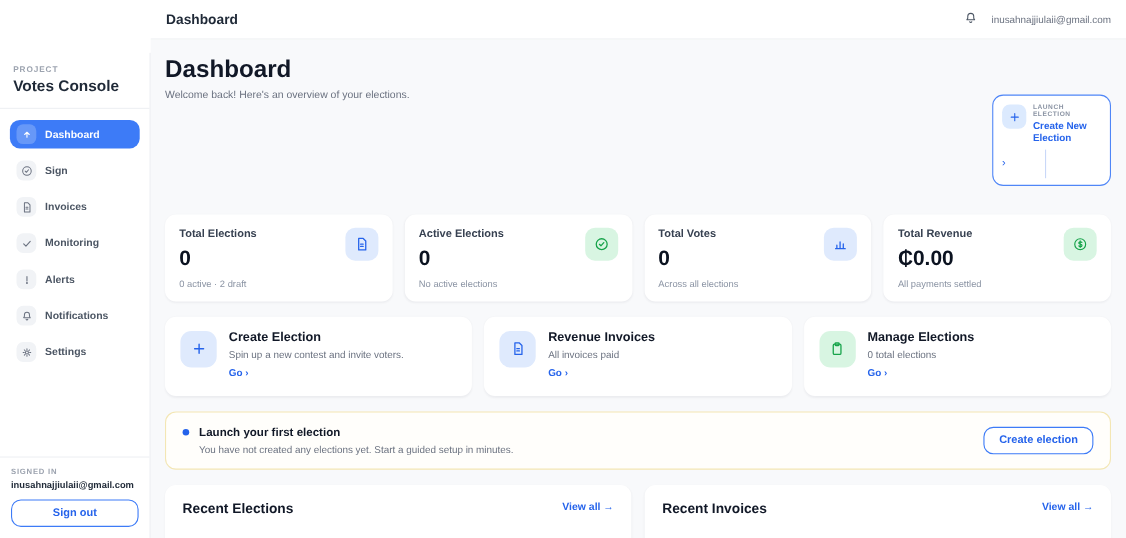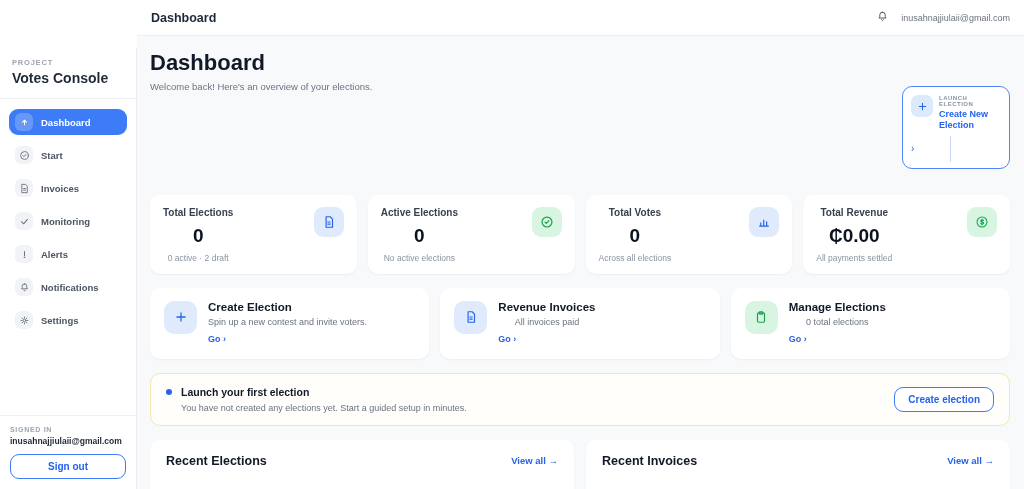--- a/index.html
+++ b/index.html
@@ -44,34 +44,34 @@
   .launch-top { display:flex; gap:6px; }
   .launch-plus { width:22px; height:22px; min-width:22px; border-radius:7px; background:#dceafe; display:flex; align-items:center; justify-content:center; }
   .launch-eyebrow { font-size:6px; letter-spacing:.5px; color:#8a93a3; font-weight:700; }
   .launch-title { font-size:9px; color:#2563eb; font-weight:600; margin-top:2px; line-height:1.25; }
   .launch-bottom { display:flex; align-items:stretch; margin-top:4px; height:26px; }
   .launch-chevron { font-size:10px; color:#2563eb; align-self:center; }
   .launch-line { width:1px; background:#c9d8f8; margin-left:36px; height:100%; }
 
   
   .stats-row { display:flex; gap:11px; margin-bottom:14px; }
-  .stat-card { flex:1; background:#fff; border-radius:10px; padding:12px 13px 11px; box-shadow:0 1px 2px rgba(16,24,40,.05); display:flex; justify-content:space-between;text-align:center; }
+  .stat-card { flex:1; background:#fff; border-radius:10px; padding:12px 13px 11px; box-shadow:0 1px 2px rgba(16,24,40,.05); display:flex; justify-content:space-between; }
   .stat-title { font-size:10px; font-weight:700; color:#374151; }
   .stat-value { font-size:19px; font-weight:800; color:#0b1220; margin-top:7px; }
   .stat-sub { font-size:8.5px; color:#8a93a3; margin-top:6px; }
   .stat-ic { width:30px; height:30px; min-width:30px; border-radius:9px; display:flex; align-items:center; justify-content:center; }
   .tone-blue { background:#dfeafd; } .tone-blue svg { stroke:#2563eb; }
   .tone-green { background:#d8f5e2; } .tone-green svg { stroke:#16a34a; }
 
   
   .actions-row { display:flex; gap:11px; margin-bottom:14px; }
   .action-card { flex:1; background:#fff; border-radius:10px; padding:13px 14px; box-shadow:0 1px 2px rgba(16,24,40,.05); display:flex; gap:11px; cursor:pointer; }
   .action-ic { width:33px; height:33px; min-width:33px; border-radius:10px; display:flex; align-items:center; justify-content:center; }
   .action-title { font-size:11.5px; font-weight:700; color:#111827; }
-  .action-desc { font-size:9px; color:#6b7280; margin-top:4px;text-align:center; }
+  .action-desc { font-size:9px; color:#6b7280; margin-top:4px; }
   .go-link { font-size:9px; color:#2563eb; font-weight:600; margin-top:7px; display:inline-block; cursor:pointer; }
 
   
   .banner { background:#fffefb; border:1px solid #f3e6b4; border-radius:10px; padding:12px 15px; display:flex; align-items:center; justify-content:space-between; margin-bottom:14px; }
   .banner-left { display:flex; gap:9px; }
   .banner-dot { width:6px; height:6px; min-width:6px; border-radius:50%; background:#2563eb; margin-top:3px; }
   .banner-title { font-size:10.5px; font-weight:700; color:#111827; }
   .banner-desc { font-size:9px; color:#6b7280; margin-top:5px; }
   .banner-btn { background:#fff; border:1.5px solid #3d7bf7; color:#2563eb; font-weight:700; font-size:10px; padding:6px 13px; border-radius:9px; cursor:pointer; font-family:inherit; white-space:nowrap; }
 
@@ -105,21 +105,21 @@
         </span>
         <span class="lbl">Dashboard</span>
       </div>
       <div class="nav-item">
         <span class="ic">
           <svg width="11" height="11" viewBox="0 0 24 24" fill="none" stroke-width="2" stroke-linecap="round" stroke-linejoin="round">
               <circle cx="12" cy="12" r="8.5"></circle>
               <path d="M8.5 12.2l2.3 2.3 4.4-5"></path>
             </svg>
         </span>
-        <span class="lbl">Start</span>
+        <span class="lbl">Sign</span>
       </div>
       <div class="nav-item">
         <span class="ic">
           <svg width="11" height="11" viewBox="0 0 24 24" fill="none" stroke-width="2" stroke-linecap="round" stroke-linejoin="round">
               <path d="M7 3h7l4 4v14H7z"></path>
               <path d="M10 12h4M10 15.5h4"></path>
             </svg>
         </span>
         <span class="lbl">Invoices</span>
       </div>

